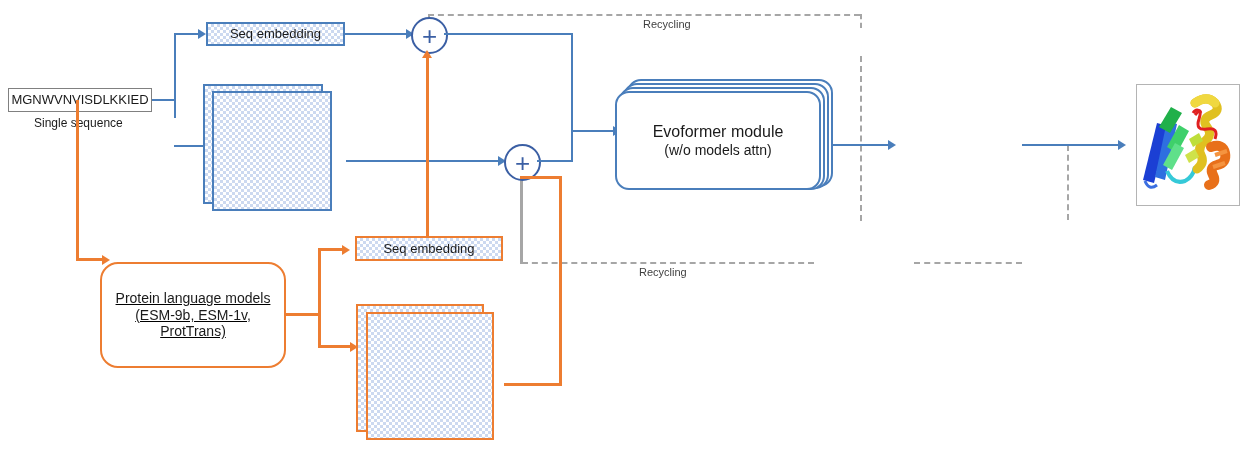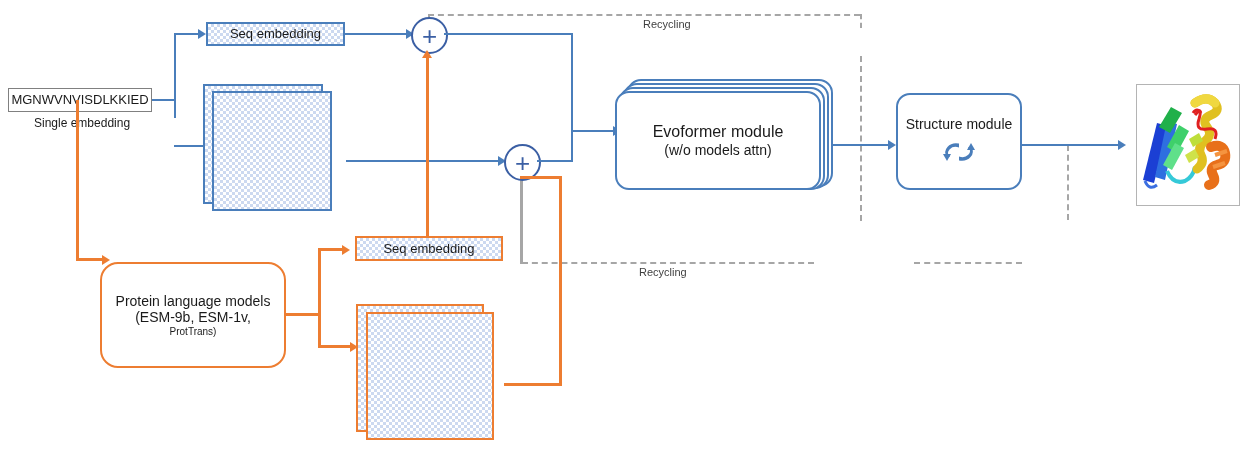--- a/index.html
+++ b/index.html
@@ -76,21 +76,21 @@
 
   <div class="dash-v abs" style="left:1067px;top:145px;height:75px;"></div>
 
   <div class="dash-h abs" style="left:1022px;top:144px;width:50px;"></div>
 
   <div class="dash-h abs" style="left:836px;top:144px;width:34px;"></div>
 
   <div class="abs seqbox" style="left:8px;top:88px;width:144px;height:24px;">
     <div class="lbl" style="font-size:13px;">MGNWVNVISDLKKIED</div>
   </div>
-  <div class="abs" style="left:34px;top:116px;font-size:12px;color:#1a1a1a;">Single embedding</div>
+  <div class="abs" style="left:34px;top:116px;font-size:12px;color:#1a1a1a;">Single sequence</div>
 
   <div class="ln ln-h abs" style="left:152px;top:99px;width:24px;"></div>
   <div class="ln ln-v abs" style="left:174px;top:33px;height:85px;"></div>
 
   <div class="ln ln-h abs" style="left:174px;top:33px;width:26px;"></div>
   <div class="arrow ar-r abs" style="left:198px;top:29px;"></div>
 
   <div class="ln ln-h abs" style="left:174px;top:145px;width:32px;"></div>
   <div class="arrow ar-r abs" style="left:204px;top:141px;"></div>
 
@@ -130,33 +130,20 @@
   <div class="abs rbox" style="left:615px;top:91px;width:206px;height:99px;">
     <div class="lbl" style="flex-direction:column;">
       <span style="font-size:16px;">Evoformer module</span>
       <span style="font-size:14px;">(w/o models attn)</span>
     </div>
   </div>
 
   <div class="ln ln-h abs" style="left:833px;top:144px;width:59px;"></div>
   <div class="arrow ar-r abs" style="left:888px;top:140px;"></div>
 
-  <div class="abs rbox" style="left:896px;top:93px;width:126px;height:97px;">
-    <div class="lbl" style="flex-direction:column;gap:4px;">
-      <span style="font-size:14px;">Structure module</span>
-      <span style="line-height:0;">
-        <svg width="44" height="30" viewBox="0 0 44 30" aria-hidden="true">
-          <path d="M10 20 A11 9 0 0 1 22 6.5 L22 10.5 A7.5 6 0 0 0 13 19.8 Z" fill="#4a7ebb"></path>
-          <path d="M34 10 A11 9 0 0 1 22 23.5 L22 19.5 A7.5 6 0 0 0 31 10.2 Z" fill="#4a7ebb"></path>
-          <polygon points="6,17 14,17 10,24" fill="#4a7ebb"></polygon>
-          <polygon points="30,13 38,13 34,6" fill="#4a7ebb"></polygon>
-        </svg>
-      </span>
-    </div>
-  </div>
 
   <div class="ln ln-h abs" style="left:1022px;top:144px;width:100px;"></div>
   <div class="arrow ar-r abs" style="left:1118px;top:140px;"></div>
 
   <div class="abs pic-frame" style="left:1136px;top:84px;width:104px;height:122px;overflow:hidden;">
     <svg width="100" height="118" viewBox="0 0 100 118" aria-hidden="true">
       <rect width="100" height="118" fill="#ffffff"></rect>
 
       <path d="M6 95 L20 38 L31 41 L17 98 Z" fill="#1b3fd4"></path>
       <path d="M18 92 L30 36 L40 39 L28 95 Z" fill="#2e6fe0"></path>
@@ -176,25 +163,25 @@
 
       <path d="M74 62 Q86 58 88 68 Q90 78 80 80 Q72 82 76 90 Q80 98 72 100" stroke="#e8701a" stroke-width="10" fill="none" stroke-linecap="round"></path>
       <path d="M78 70 L90 66" stroke="#f59440" stroke-width="4"></path>
       <path d="M76 82 L88 78" stroke="#f59440" stroke-width="4"></path>
 
       <path d="M58 30 Q66 20 62 34 Q58 46 70 44 Q82 42 78 54" stroke="#e02020" stroke-width="3" fill="none"></path>
       <path d="M56 28 Q60 22 64 28" stroke="#e02020" stroke-width="3" fill="none"></path>
     </svg>
   </div>
 
-  <div class="abs rbox-o" style="left:100px;top:262px;width:186px;height:106px;">
+  <div class="abs rbox-o" style="left:100px;top:262px;width:186px;height:106px;text-decoration:underline;">
     <div class="lbl" style="flex-direction:column;">
       <span style="font-size:14px;">Protein language models</span>
       <span style="font-size:14px;">(ESM-9b, ESM-1v,</span>
-      <span style="font-size:10px;">ProtTrans)</span>
+      <span style="font-size:14px;">ProtTrans)</span>
     </div>
   </div>
 
   <div class="ln-o ln-h abs" style="left:286px;top:313px;width:34px;height:3px;"></div>
   <div class="ln-o ln-v abs" style="left:318px;top:248px;width:3px;height:100px;"></div>
 
   <div class="ln-o ln-h abs" style="left:318px;top:248px;width:26px;height:3px;"></div>
   <div class="arrow ar-r-o abs" style="left:342px;top:245px;"></div>
 
   <div class="ln-o ln-h abs" style="left:318px;top:345px;width:34px;height:3px;"></div>

